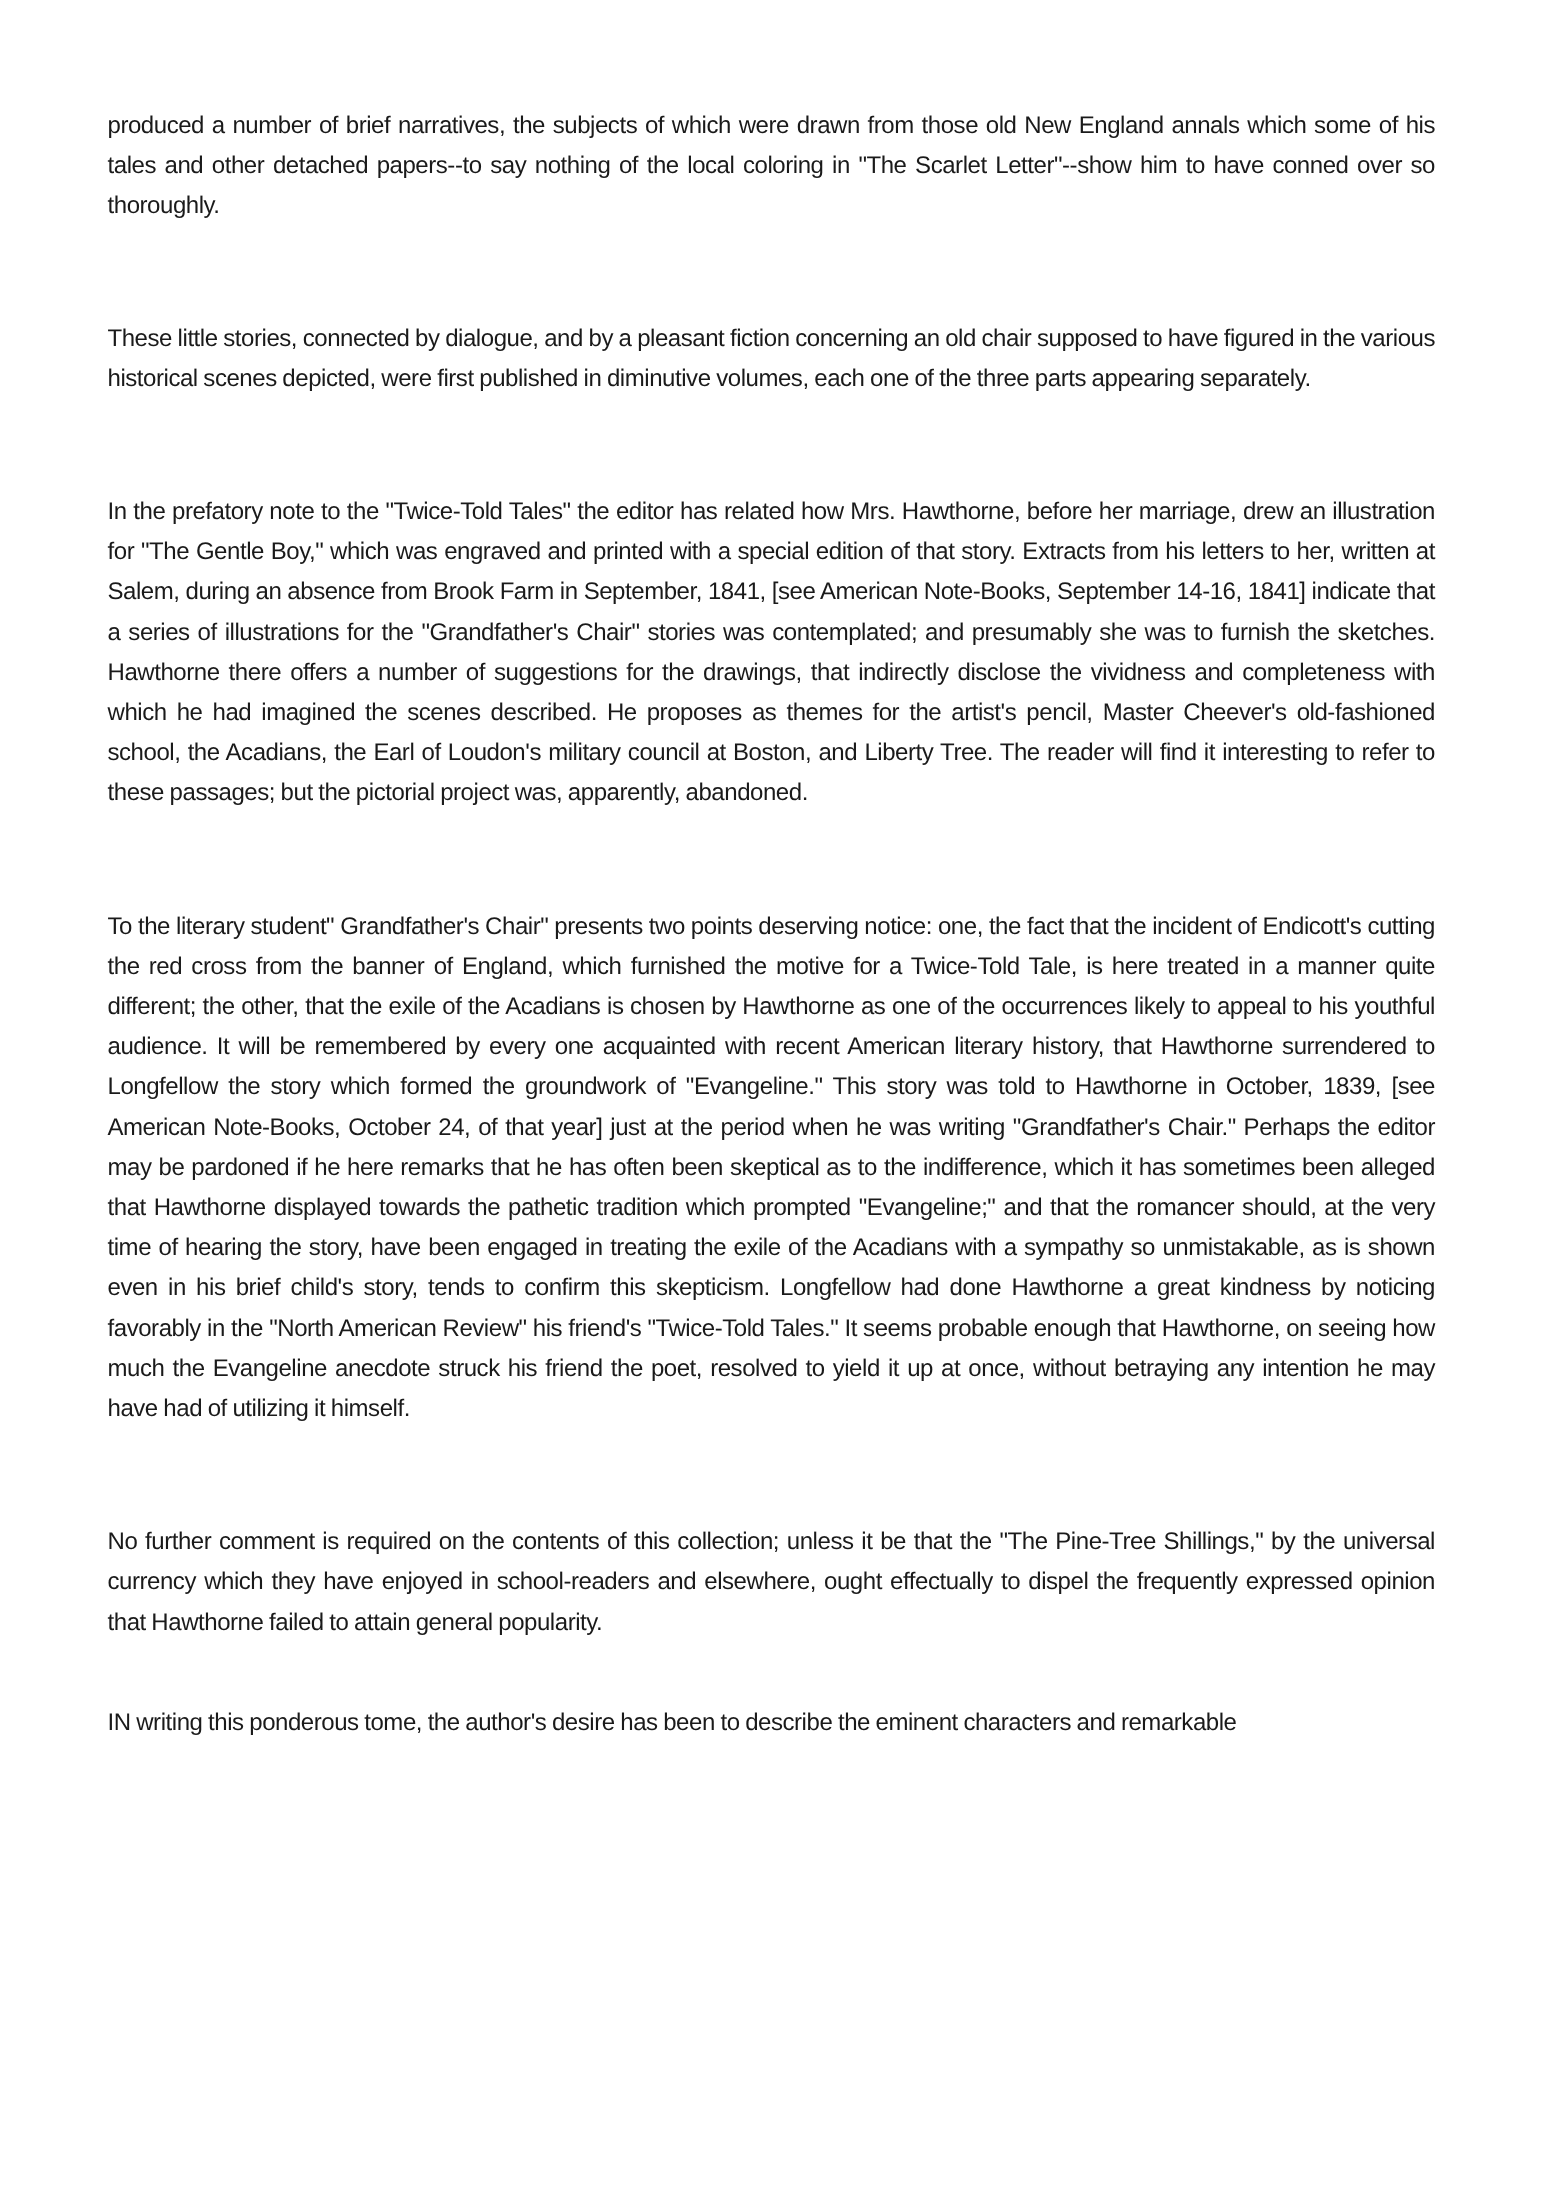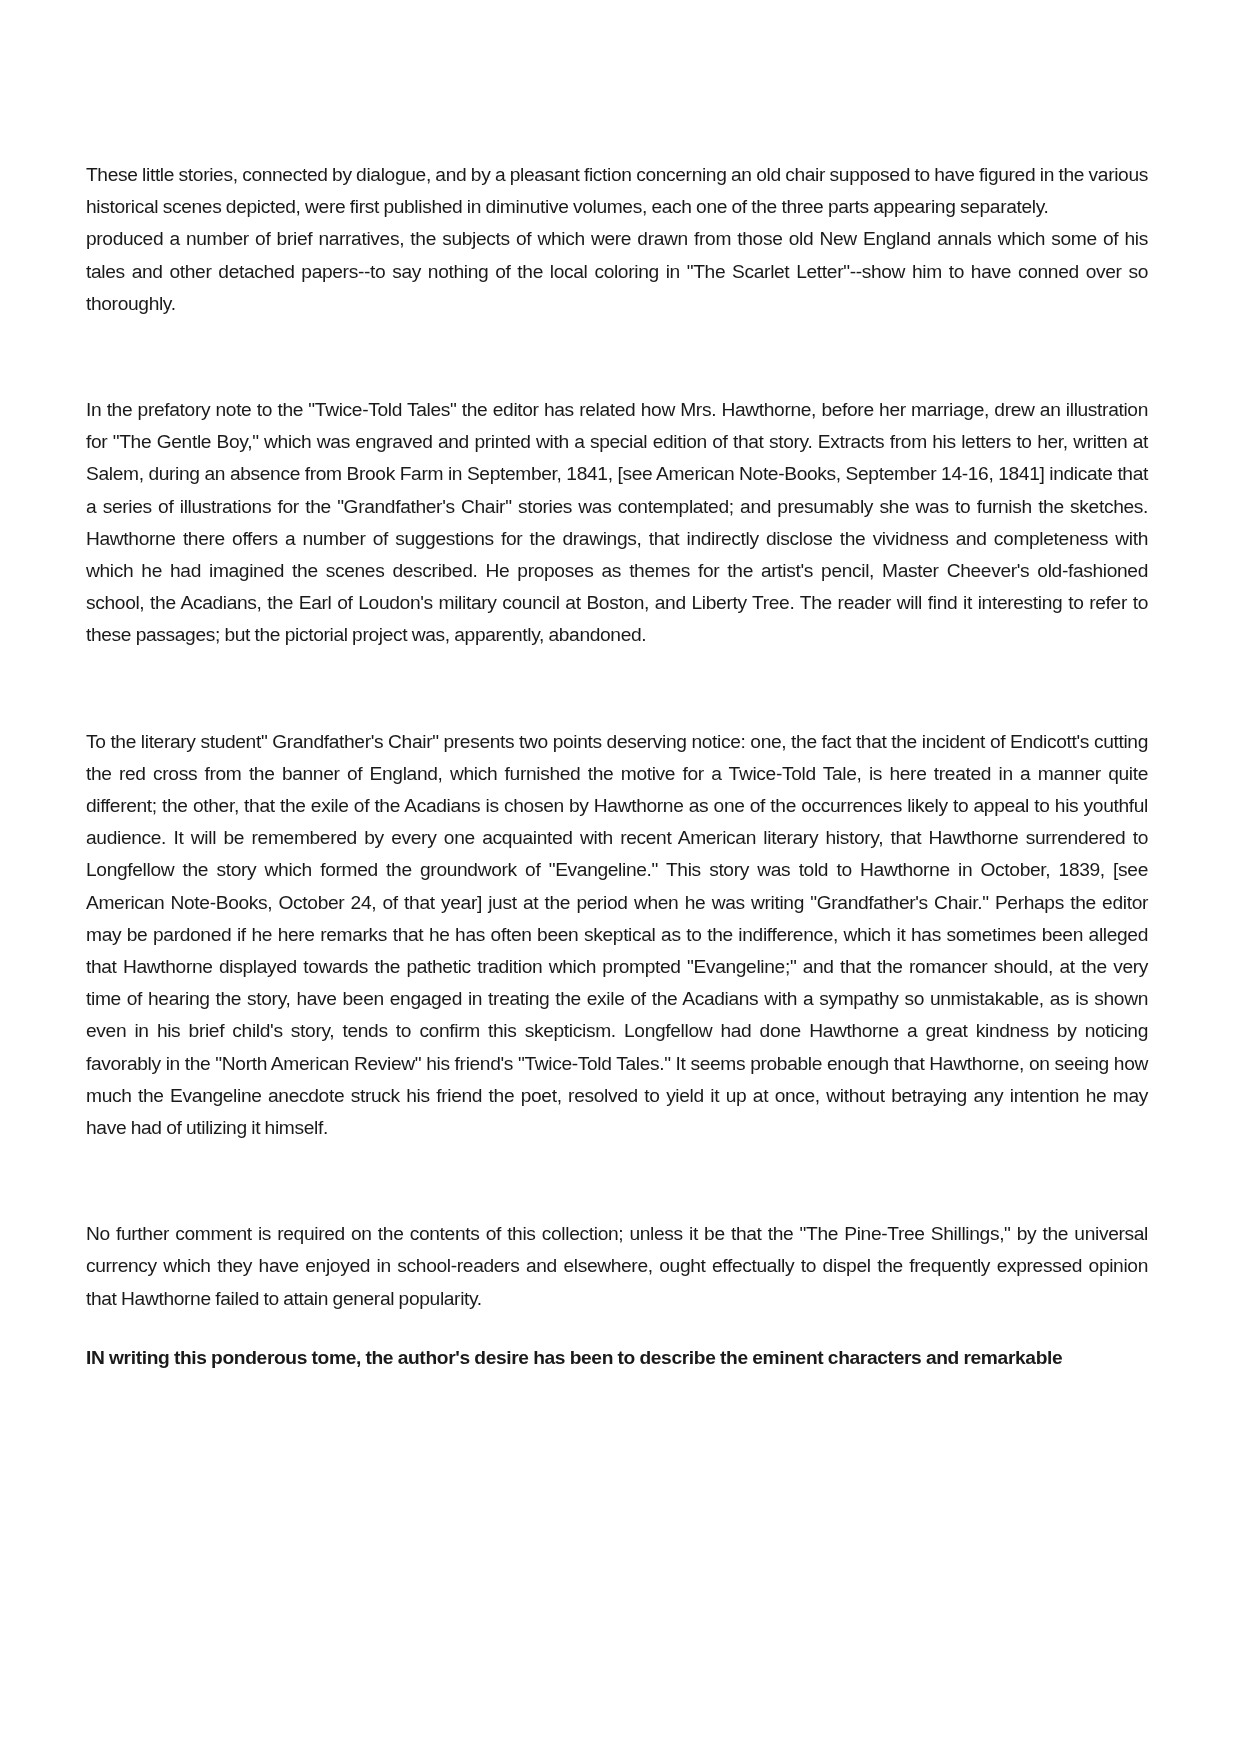--- a/index.html
+++ b/index.html
@@ -25,29 +25,29 @@
       letter-spacing: -0.35px;
       word-spacing: -0.5px;
     }
     .para {
       margin: 0;
       text-align: justify;
       text-align-last: left;
     }
     .gap-para { margin-top: 74px; }
     .gap-sig { margin-top: 118px; }
-    .gap-preface { margin-top: 27px; font-weight: bold; }
+    .gap-preface { margin-top: 48px; }
     .sig {
       margin: 0;
       white-space: pre;
     }
   </style>
 </head>
 <body>
 
 <div class="page">
+  <p class="para">produced a number of brief narratives, the subjects of which were drawn from those old New England annals which some of his tales and other detached papers--to say nothing of the local coloring in "The Scarlet Letter"--show him to have conned over so thoroughly.</p>
   <p class="para gap-para">These little stories, connected by dialogue, and by a pleasant fiction concerning an old chair supposed to have figured in the various historical scenes depicted, were first published in diminutive volumes, each one of the three parts appearing separately.</p>
-  <p class="para">produced a number of brief narratives, the subjects of which were drawn from those old New England annals which some of his tales and other detached papers--to say nothing of the local coloring in "The Scarlet Letter"--show him to have conned over so thoroughly.</p>
   <p class="para gap-para">In the prefatory note to the "Twice-Told Tales" the editor has related how Mrs. Hawthorne, before her marriage, drew an illustration for "The Gentle Boy," which was engraved and printed with a special edition of that story. Extracts from his letters to her, written at Salem, during an absence from Brook Farm in September, 1841, [see American Note-Books, September 14-16, 1841] indicate that a series of illustrations for the "Grandfather's Chair" stories was contemplated; and presumably she was to furnish the sketches. Hawthorne there offers a number of suggestions for the drawings, that indirectly disclose the vividness and completeness with which he had imagined the scenes described. He proposes as themes for the artist's pencil, Master Cheever's old-fashioned school, the Acadians, the Earl of Loudon's military council at Boston, and Liberty Tree. The reader will find it interesting to refer to these passages; but the pictorial project was, apparently, abandoned.</p>
   <p class="para gap-para">To the literary student" Grandfather's Chair" presents two points deserving notice: one, the fact that the incident of Endicott's cutting the red cross from the banner of England, which furnished the motive for a Twice-Told Tale, is here treated in a manner quite different; the other, that the exile of the Acadians is chosen by Hawthorne as one of the occurrences likely to appeal to his youthful audience. It will be remembered by every one acquainted with recent American literary history, that Hawthorne surrendered to Longfellow the story which formed the groundwork of "Evangeline." This story was told to Hawthorne in October, 1839, [see American Note-Books, October 24, of that year] just at the period when he was writing "Grandfather's Chair." Perhaps the editor may be pardoned if he here remarks that he has often been skeptical as to the indifference, which it has sometimes been alleged that Hawthorne displayed towards the pathetic tradition which prompted "Evangeline;" and that the romancer should, at the very time of hearing the story, have been engaged in treating the exile of the Acadians with a sympathy so unmistakable, as is shown even in his brief child's story, tends to confirm this skepticism. Longfellow had done Hawthorne a great kindness by noticing favorably in the "North American Review" his friend's "Twice-Told Tales." It seems probable enough that Hawthorne, on seeing how much the Evangeline anecdote struck his friend the poet, resolved to yield it up at once, without betraying any intention he may have had of utilizing it himself.</p>
   <p class="para gap-para">No further comment is required on the contents of this collection; unless it be that the "The Pine-Tree Shillings," by the universal currency which they have enjoyed in school-readers and elsewhere, ought effectually to dispel the frequently expressed opinion that Hawthorne failed to attain general popularity.</p>
   <p class="para gap-preface">IN writing this ponderous tome, the author's desire has been to describe the eminent characters and remarkable</p>
 </div>
 
 </body></html>

